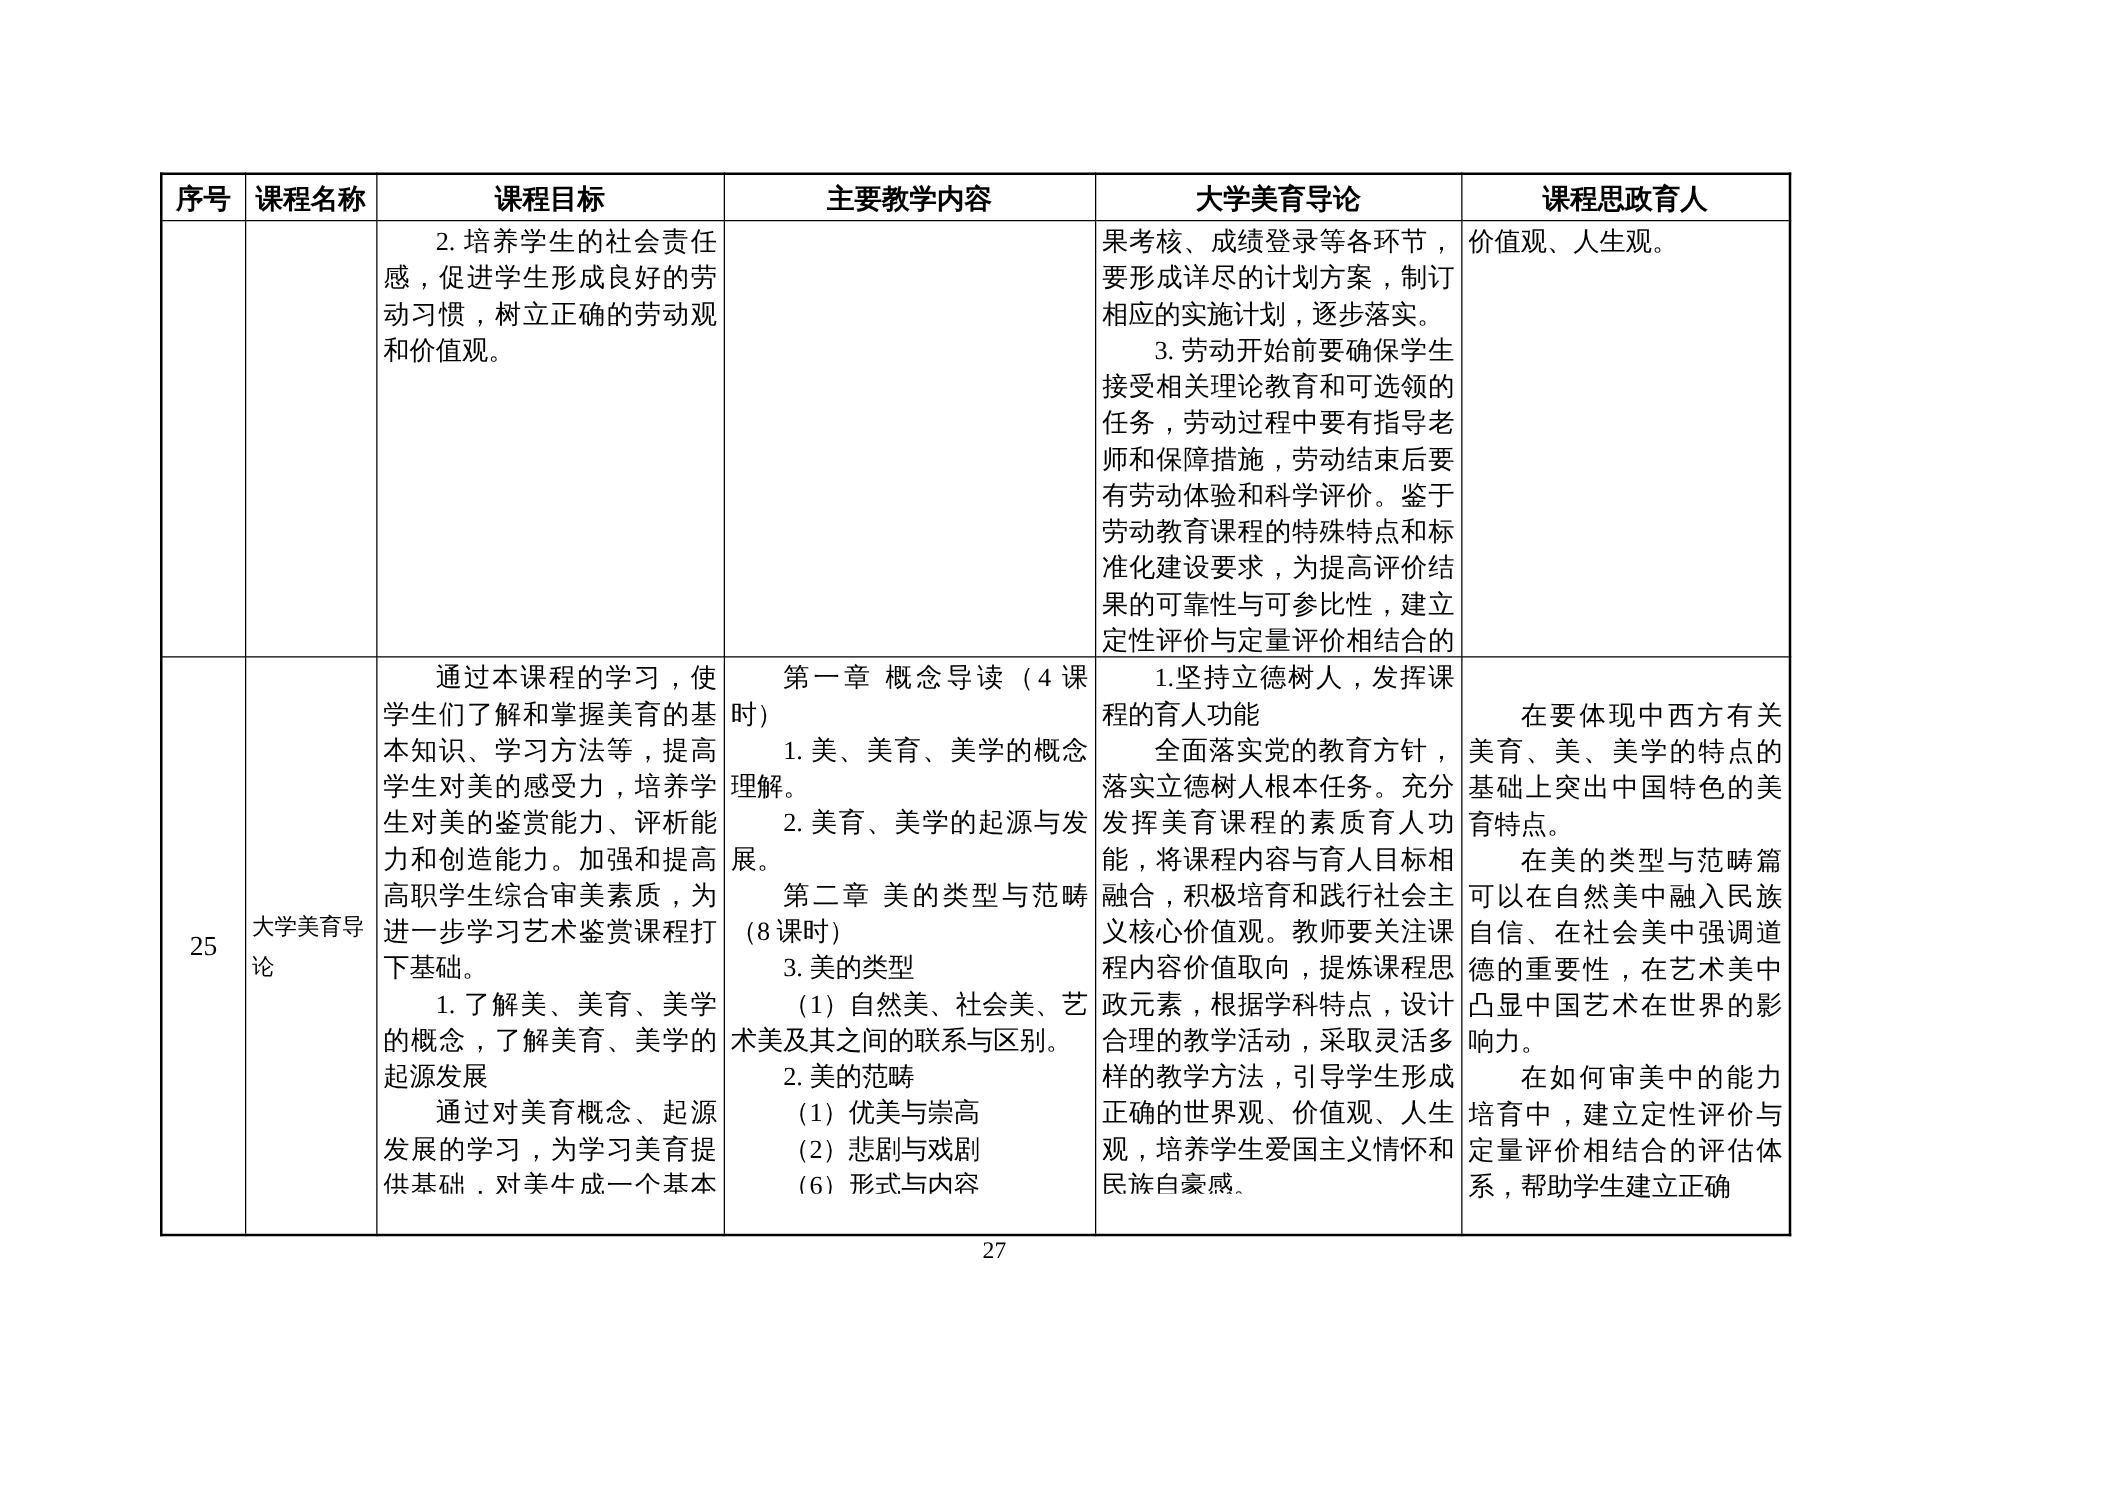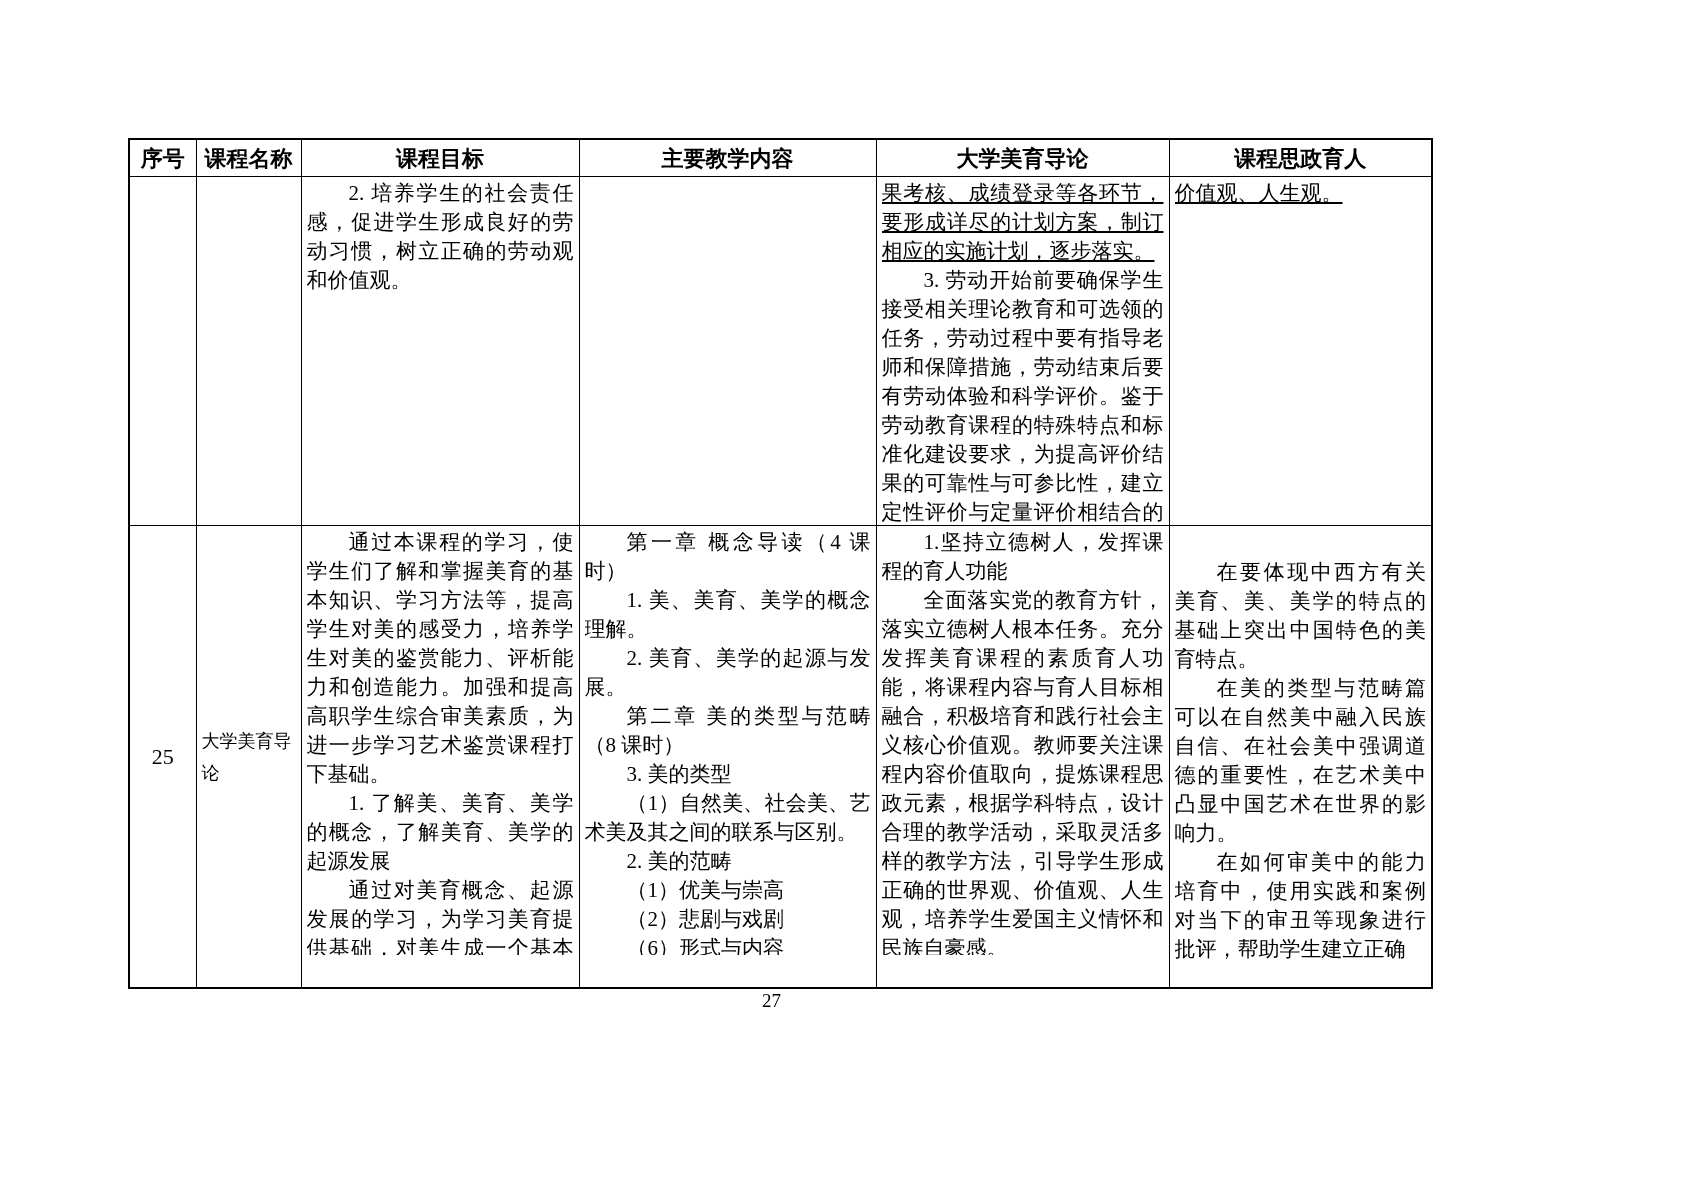--- a/index.html
+++ b/index.html
@@ -46,39 +46,39 @@
   }
   tr.r1 .cellbox { height: 344px; overflow: hidden; }
   tr.r2 .cellbox { height: 427px; overflow: hidden; }
   .cellbox p.para {
     margin: 0;
     text-indent: 2em;
     text-align: justify;
     text-justify: inter-character;
     word-break: break-all;
   }
-  .cellbox[data-first-noindent] p.para:first-child { text-indent: 0; text-decoration: underline; }
+  .cellbox[data-first-noindent] p.para:first-child { text-indent: 0; }
   td.cell-seq {
     text-align: center;
     vertical-align: middle;
     font-size: 22px;
   }
   td.cell-course {
     vertical-align: middle;
     font-size: 18px;
   }
   td.cell-course .coursebox {
     text-align: left;
     word-break: break-all;
     line-height: 32px;
   }
   .pad-top { padding-top: 30px; }
   .page-number {
     position: absolute;
-    left: 120px;
+    left: 144px;
     top: 990px;
     width: 1303px;
     text-align: center;
     font-size: 19px;
   }
 </style>
 </head>
 <body>
 
 <div class="page">
@@ -157,21 +157,21 @@
           <td>
             <div class="cellbox">
                 <p class="para">1.坚持立德树人，发挥课程的育人功能</p>
                 <p class="para">全面落实党的教育方针，落实立德树人根本任务。充分发挥美育课程的素质育人功能，将课程内容与育人目标相融合，积极培育和践行社会主义核心价值观。教师要关注课程内容价值取向，提炼课程思政元素，根据学科特点，设计合理的教学活动，采取灵活多样的教学方法，引导学生形成正确的世界观、价值观、人生观，培养学生爱国主义情怀和民族自豪感。</p>
               </div>
           </td>
           <td>
             <div class="cellbox pad-top">
                 <p class="para">在要体现中西方有关美育、美、美学的特点的基础上突出中国特色的美育特点。</p>
                 <p class="para">在美的类型与范畴篇可以在自然美中融入民族自信、在社会美中强调道德的重要性，在艺术美中凸显中国艺术在世界的影响力。</p>
-                <p class="para">在如何审美中的能力培育中，使用实践和案例对当下的审丑等现象进行批评，帮助学生建立正确</p>
+                <p class="para">在如何审美中的能力培育中，建立定性评价与定量评价相结合的评估体系，帮助学生建立正确</p>
               </div>
           </td>
         </tr>
       </tbody>
     </table>
   </div>
   <div class="page-number">27</div>
 </div>
 
 </body></html>

